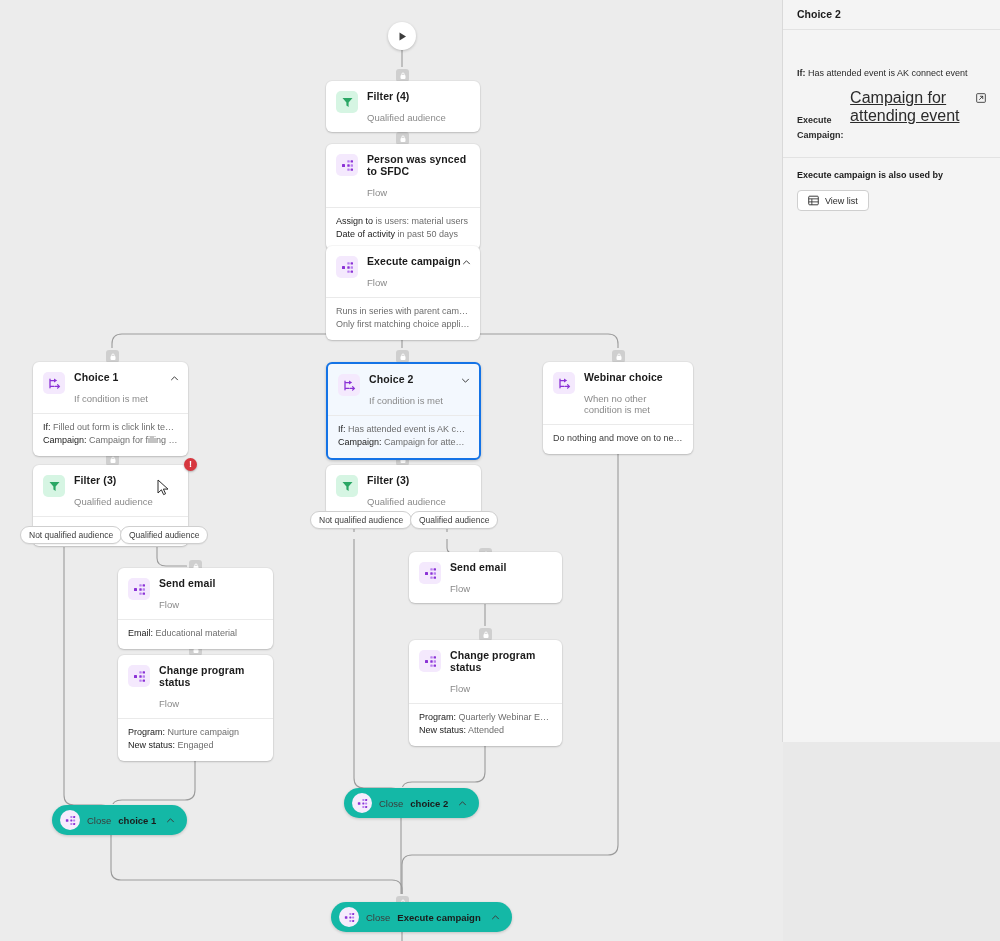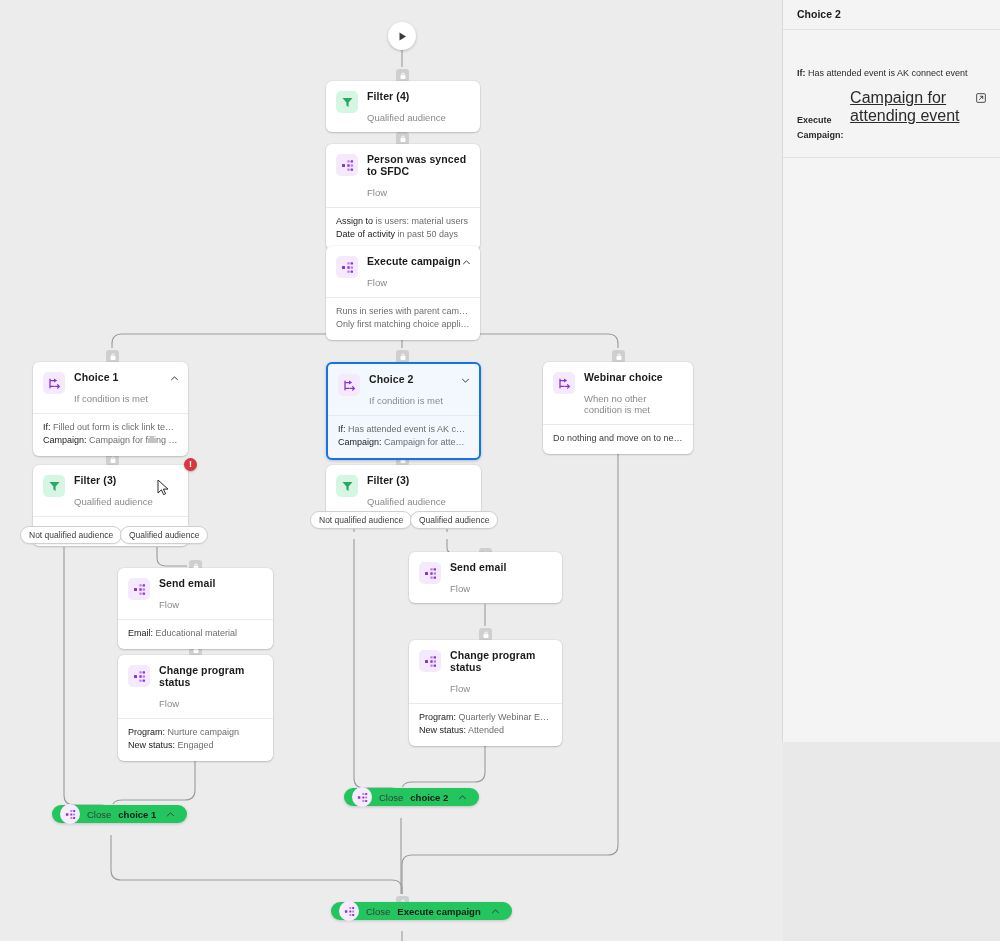--- a/index.html
+++ b/index.html
@@ -75,21 +75,21 @@
 
   
   .blabel{
     position:absolute;background:#fff;border:1px solid #cfcfcf;border-radius:10px;
     font-size:8.5px;color:#3c3c3c;padding:3px 8px;white-space:nowrap;
     box-shadow:0 1px 1px rgba(0,0,0,.05);
   }
 
   
   .closepill{
-    position:absolute;background:#22c55e;border-radius:16px;height:18px;
+    position:absolute;background:#14b8a6;border-radius:16px;height:30px;
     display:flex;align-items:center;gap:7px;padding:0 12px 0 8px;
     box-shadow:0 1px 3px rgba(0,0,0,.18);font-size:9.5px;color:#3c3c3c;
     white-space:nowrap;
   }
   .closepill .dot{
     width:20px;height:20px;border-radius:50%;background:#f6ecfd;
     display:flex;align-items:center;justify-content:center;flex:0 0 20px;
   }
   .closepill b{font-weight:bold;color:#1b1b1b;}
   .closepill .chev2{width:9px;height:9px;margin-left:3px;}
@@ -621,13 +621,25 @@
       <a class="p-link" href="#">Campaign for attending event</a>
       <span class="ext">
         <svg width="10" height="10" viewBox="0 0 12 12">
             <rect x="0.8" y="0.8" width="10.4" height="10.4" rx="1" stroke="#2b2b2b" stroke-width="1" fill="none"></rect>
             <path d="M4.2,7.8 L8,4 M5.2,3.9 H8.1 V6.8" stroke="#2b2b2b" stroke-width="1" fill="none" stroke-linecap="round"></path>
           </svg>
       </span>
     </div>
   </div>
 
+  <div class="panel-sec" style="border-bottom:none;">
+    <div class="p-head2">Execute campaign is also used by</div>
+    <div class="pbtn">
+      <span>
+        <svg width="11" height="11" viewBox="0 0 12 12">
+            <rect x="0.8" y="1.3" width="10.4" height="9.4" rx="1" stroke="#2b2b2b" stroke-width="1" fill="none"></rect>
+            <path d="M0.8,4.2 H11.2 M4.2,4.2 V10.7 M0.8,7.5 H11.2" stroke="#2b2b2b" stroke-width="0.9"></path>
+          </svg>
+      </span>
+      <span>View list</span>
+    </div>
+  </div>
 </div>
 
 </body></html>

